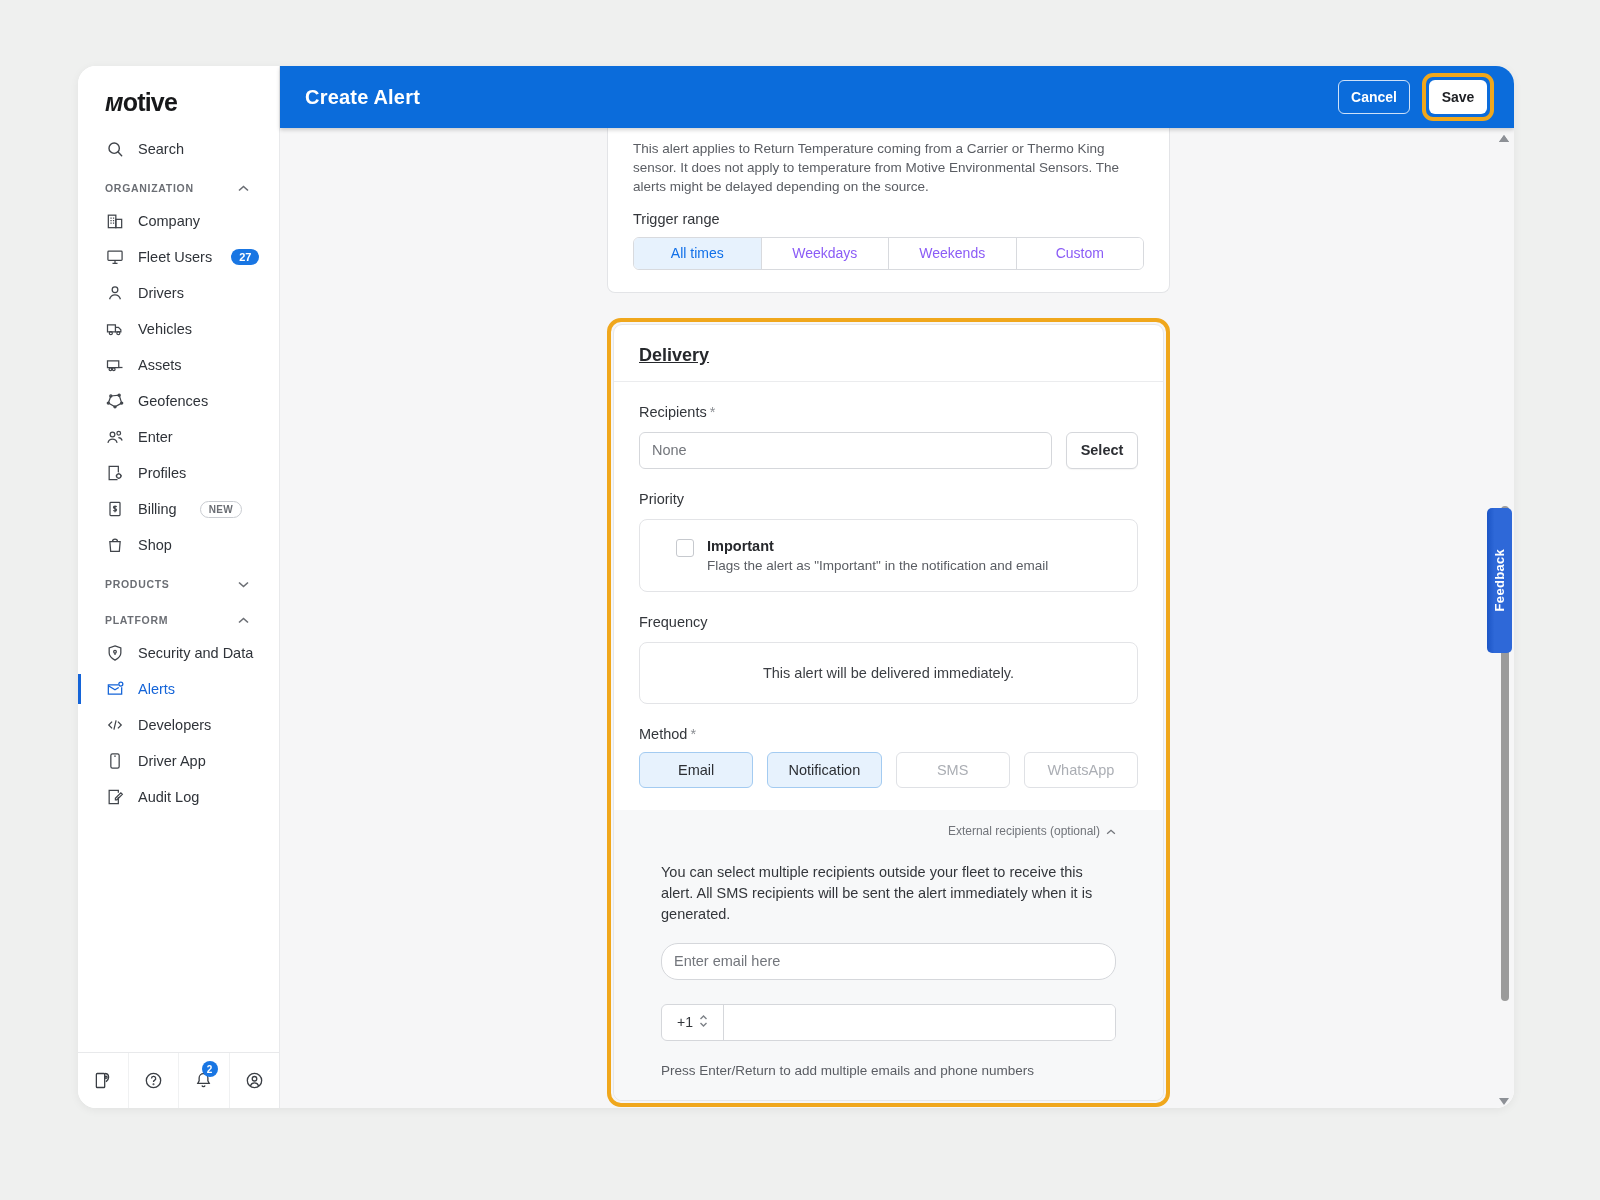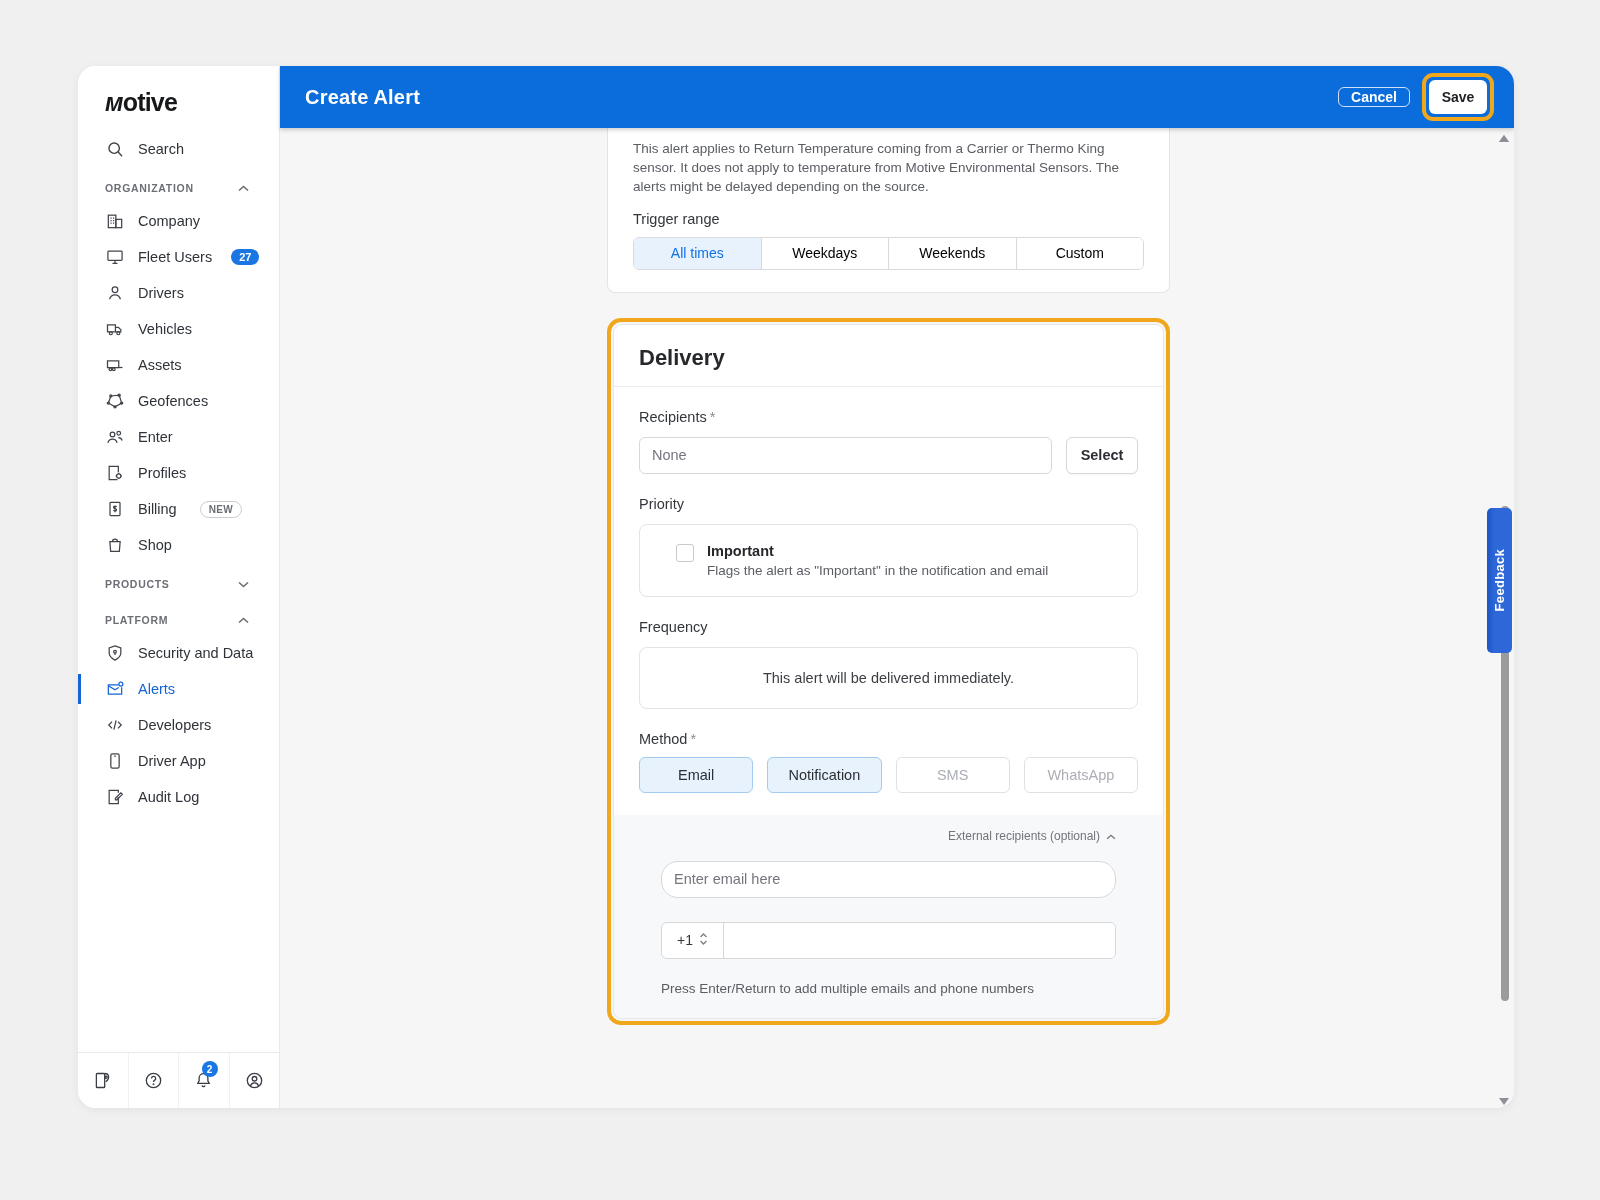--- a/index.html
+++ b/index.html
@@ -36,45 +36,45 @@
     border-left:1px solid #f0f1f2; cursor:pointer; color:#3a3e44; }
   .foot-cell:first-child { border-left:none; }
   .bell-badge { position:absolute; top:8px; right:11px; background:#1976e3; color:#fff; font-size:10px;
     font-weight:700; width:16px; height:16px; border-radius:50%; display:flex; align-items:center; justify-content:center; }
 
   
   .main { position:absolute; left:202px; right:0; top:0; bottom:0; background:#f6f6f7; }
   .topbar { position:relative; z-index:5; height:62px; background:#0b6cdb; display:flex; align-items:center;
     padding:0 20px 0 25px; box-shadow:0 2px 4px rgba(0,0,0,.18); }
   .topbar-title { color:#fff; font-size:20px; font-weight:700; letter-spacing:.2px; }
-  .cancel-btn { margin-left:auto; width:72px; height:20px; border:1px solid rgba(255,255,255,.8);
+  .cancel-btn { margin-left:auto; width:72px; height:34px; border:1px solid rgba(255,255,255,.8);
     border-radius:6px; background:transparent; color:#fff; font-size:14px; font-weight:700;
     display:flex; align-items:center; justify-content:center; cursor:pointer; }
   .save-ring { margin-left:12px; border:4px solid #f0a71c; border-radius:11px; padding:3px; }
   .save-btn { width:58px; height:34px; background:#fff; border:none; border-radius:6px; color:#1d1f23;
     font-size:14px; font-weight:700; display:flex; align-items:center; justify-content:center; cursor:pointer; }
 
   .content { position:absolute; left:0; right:0; top:62px; bottom:0; overflow:hidden; }
   .col { width:563px; margin-left:327px; }
 
   .card { background:#fff; border:1px solid #e3e4e7; }
   .card-top { border-top:none; border-radius:0 0 8px 8px; padding:6px 25px 22px 25px; }
   .notice { font-size:13.5px; line-height:1.4; color:#5a5d63; padding-top:6px; }
   .field-label { font-size:14.5px; color:#33363b; }
   .trigger-label { margin-top:14px; }
   .segmented { margin-top:10px; display:flex; height:33px; border:1px solid #d8dade; border-radius:6px; overflow:hidden; background:#fff; }
   .segment { flex:1; display:flex; align-items:center; justify-content:center; font-size:14px;
-    color:#000000; border-left:1px solid #d8dade; cursor:pointer; background:#fff; }
+    color:#8b5cf6; border-left:1px solid #d8dade; cursor:pointer; background:#fff; }
   .segment:first-child { border-left:none; }
   .segment.selected { background:#e7f2fd; color:#1170e8; border-left-color:#e7f2fd; }
 
   .delivery-ring { margin-top:25px; border:4px solid #f0a71c; border-radius:14px; }
   .delivery-card { margin:2px; background:#fff; border:1px solid #e6e7e9; border-radius:9px; overflow:hidden; }
   .delivery-header { padding:20px 25px 15px 25px; border-bottom:1px solid #ebecee; }
-  .delivery-title { font-size:22px; font-weight:700; color:#26282c; }
+  .delivery-title { font-size:18px; font-weight:700; color:#26282c;text-decoration:underline; }
   .delivery-body { padding:22px 25px 0 25px; }
   .req { color:#8a8d92; margin-left:3px; }
   .recip-row { margin-top:12px; display:flex; gap:14px; }
   .text-input { height:37px; border:1px solid #d5d7db; border-radius:6px; background:#fff;
     font-size:14.5px; color:#33363b; padding:0 12px; width:100%; font-family:"Liberation Sans",sans-serif; outline:none; }
   .text-input::placeholder { color:#73767c; opacity:1; }
   .recip-input { flex:1; }
   .select-btn { width:72px; height:37px; flex:0 0 72px; border:1px solid #d5d7db; border-radius:6px;
     background:#fff; font-size:14.5px; font-weight:700; color:#2c2e33; cursor:pointer;
     display:flex; align-items:center; justify-content:center; box-shadow:0 1px 1px rgba(0,0,0,.04); }
@@ -426,20 +426,21 @@
                 <div class="method-btn disabled">WhatsApp</div>
               </div>
 
               <div class="ext-panel">
                 <div class="ext-toggle">
                   <span>External recipients (optional)</span>
                   <span><svg width="10" height="6" viewBox="0 0 11 7" fill="none" stroke="#71747a" stroke-width="1.5">
                         <path d="M1 5.5 5.5 1.5 10 5.5"></path>
                       </svg></span>
                 </div>
+                <div class="ext-desc">You can select multiple recipients outside your fleet to receive this alert. All SMS recipients will be sent the alert immediately when it is generated.</div>
                 <input class="text-input ext-email" placeholder="Enter email here" style="">
                 <div class="phone-row">
                   <div class="phone-cc">
                     <span>+1</span>
                     <span><svg width="9" height="14" viewBox="0 0 9 14" fill="none" stroke="#7d8187" stroke-width="1.4">
                           <path d="M1.5 5 4.5 2l3 3M1.5 9l3 3 3-3"></path>
                         </svg></span>
                   </div>
                   <input class="phone-input" style="">
                 </div>

